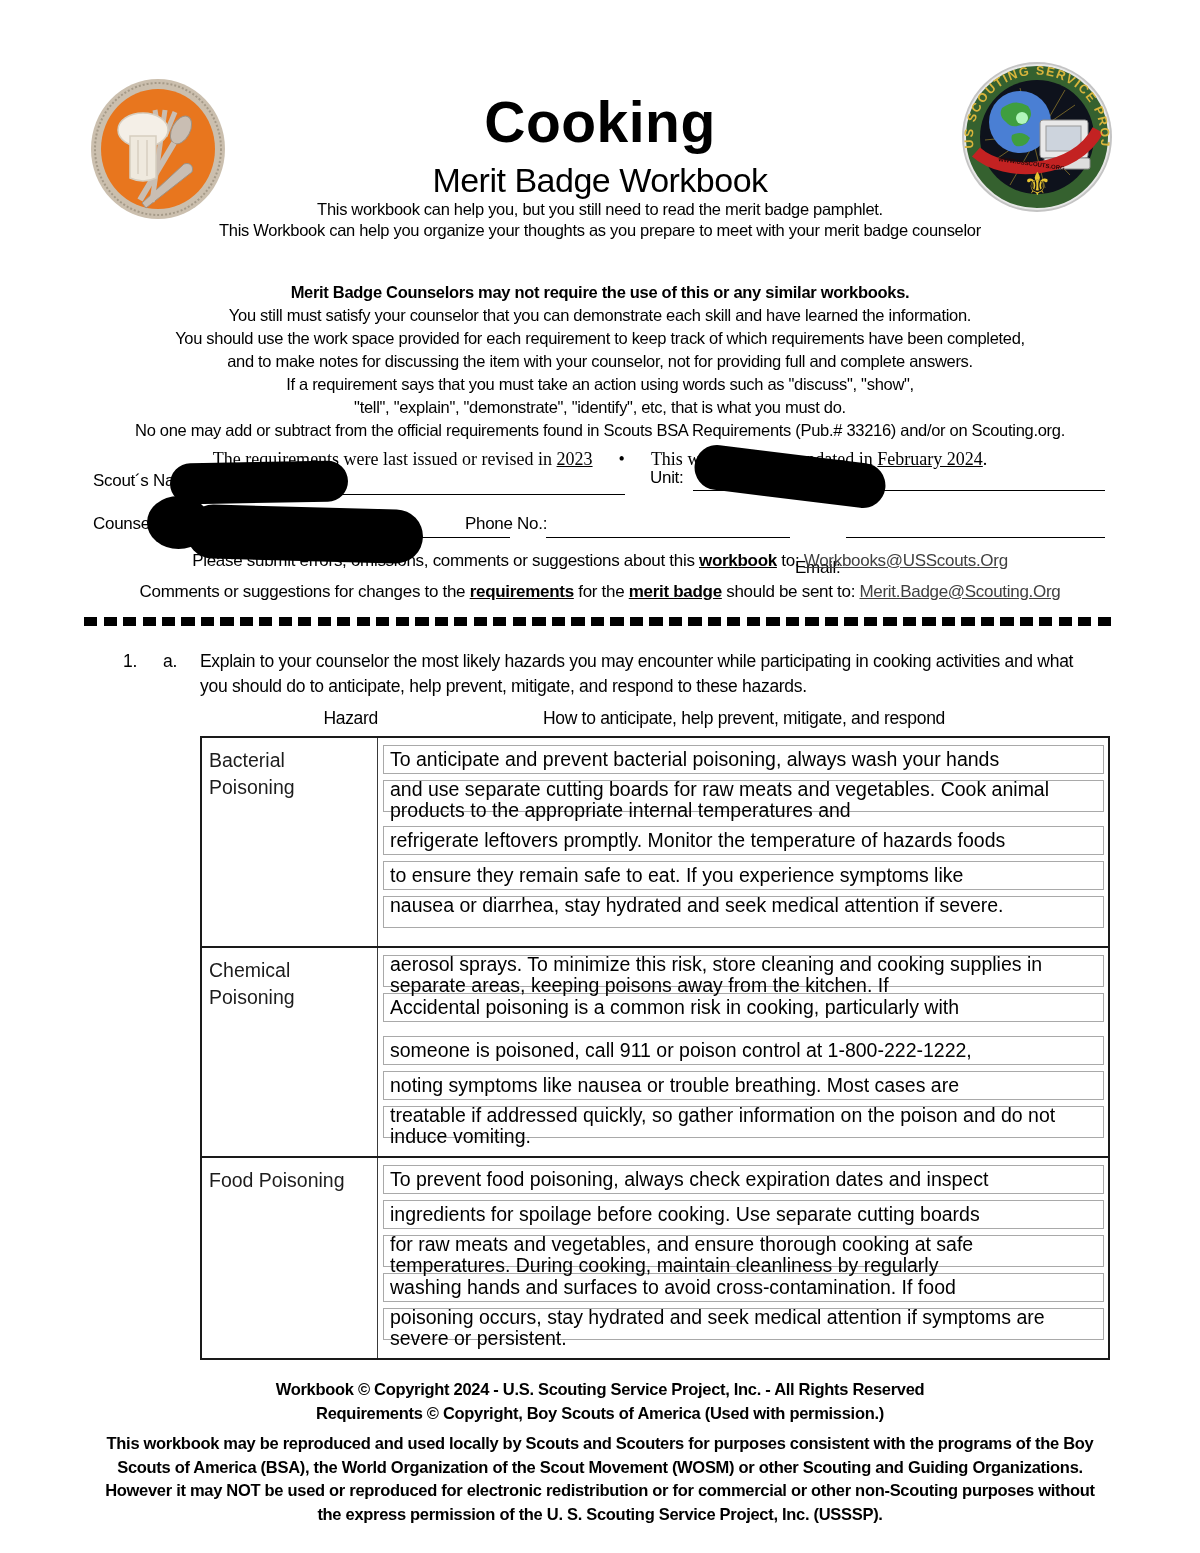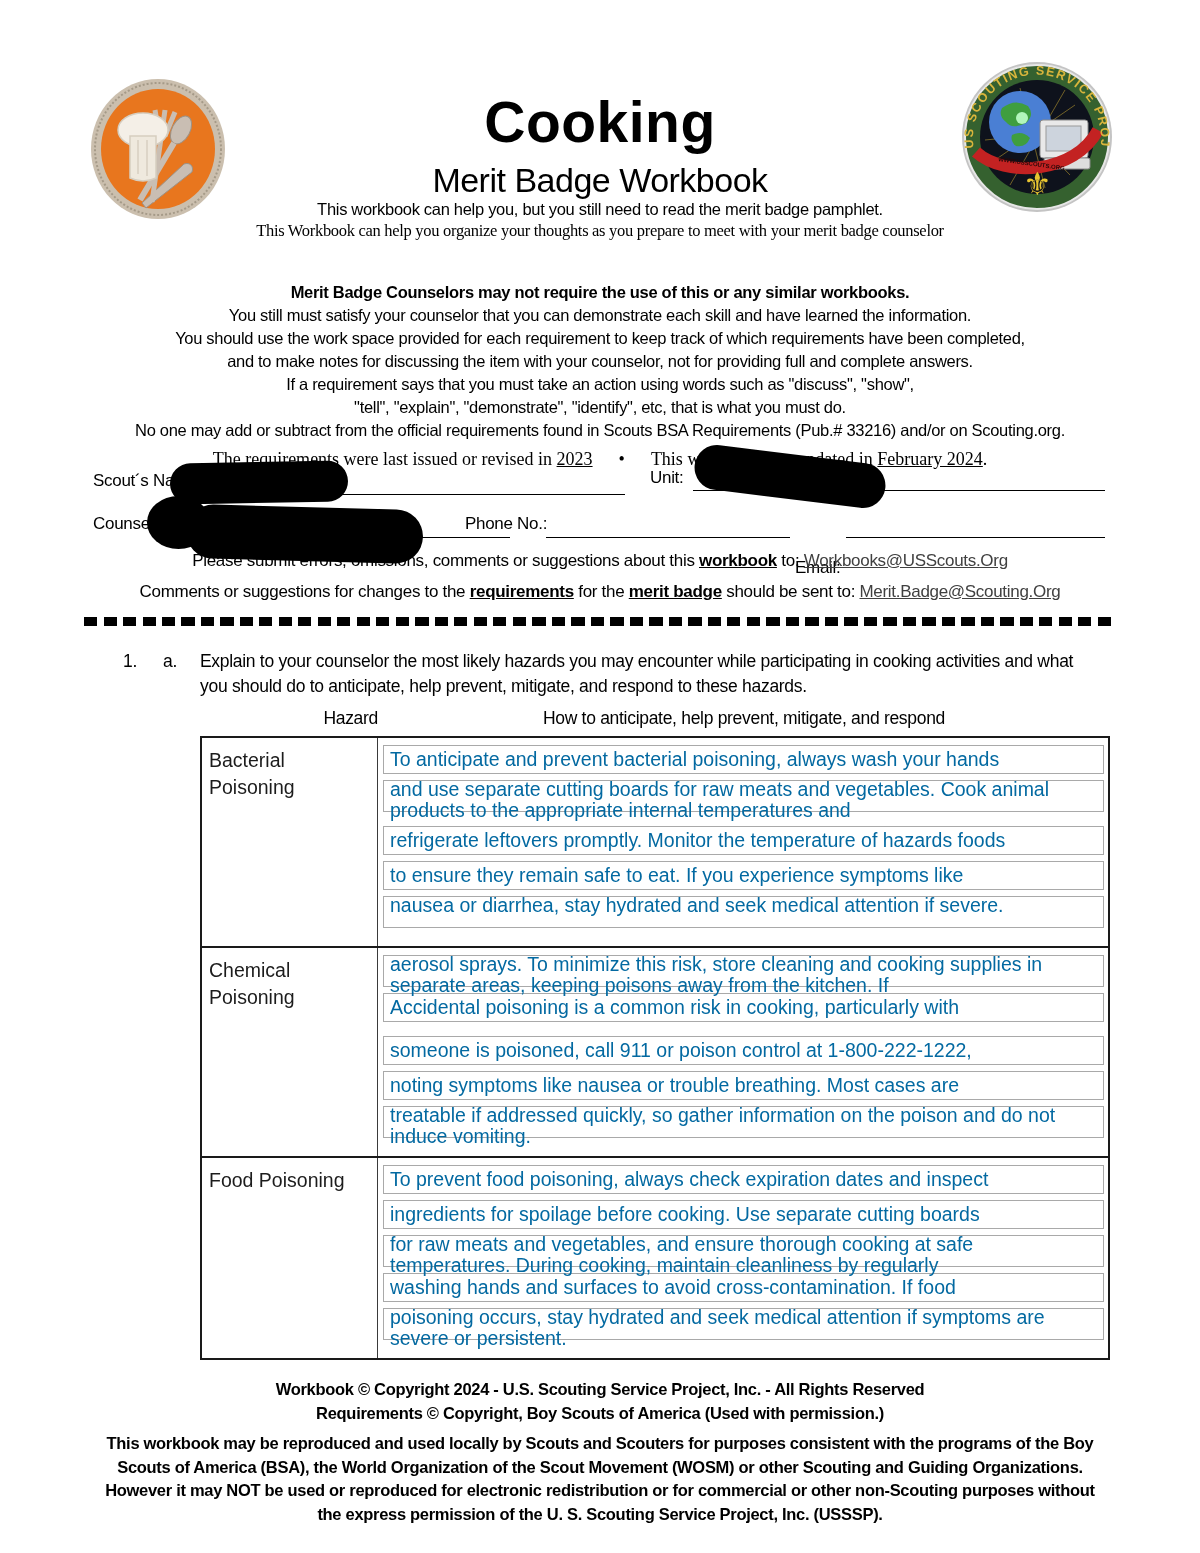--- a/index.html
+++ b/index.html
@@ -16,21 +16,21 @@
   }
 
   
   .badge-left { position:absolute; left:88px; top:76px; width:140px; height:146px; }
   .logo-right { position:absolute; left:960px; top:60px; width:155px; height:155px; }
 
   .hdr { position:absolute; left:180px; width:840px; top:92px; text-align:center; }
   .hdr-title { font-size:57px; font-weight:bold; letter-spacing:0.5px; line-height:60px; }
   .hdr-sub   { font-size:34px; font-weight:normal; margin-top:9px; letter-spacing:-0.5px; }
   .hdr-tag   { font-size:16.5px; letter-spacing:-0.3px; }
-  .hdr-tag2  { font-size:16.5px; margin-top:2px; letter-spacing:-0.3px;font-family:Liberation Serif, serif; }
+  .hdr-tag2  { font-size:16.5px; margin-top:2px; letter-spacing:-0.3px; }
 
   
   .intro { position:absolute; top:261px; left:30px; right:30px; text-align:center;
            font-size:16.5px; line-height:23px; letter-spacing:-0.3px; }
   .intro .b { font-weight:bold;margin-top:20px; }
   .rev { font-family:"Liberation Serif", serif; font-size:18px; letter-spacing:0;
          margin-top:6px; }
   .rev .u { text-decoration:underline; }
   .rev .gap { display:inline-block; width:26px; }
 
@@ -64,21 +64,21 @@
   .th2 { flex:1; text-align:center; }
 
   
   .tbl { position:absolute; top:736px; left:200px; width:910px; border:2.5px solid #1a1a1a; }
   .trow { display:flex; border-bottom:2.5px solid #1a1a1a; }
   .trow:last-child { border-bottom:none; }
   .hcell { width:176px; border-right:1.7px solid #3a3a3a; padding:9px 4px 8px 7px;
            font-size:19.5px; color:#1c1c1c; line-height:27px; }
   .acell { flex:1; padding:5px 4px 6px 5px; }
   .fld { border:1.5px solid #a9a9a9; min-height:27px; margin:2px 0 6px 0; padding:0 6px;
-         font-size:19.5px; line-height:27px; color:#0369a1; white-space:nowrap;
+         font-size:19.5px; line-height:27px; color:#000000; white-space:nowrap;
          overflow:visible; background:#fff; }
   .fld.two { height:32px; line-height:20.5px; white-space:normal; position:relative; z-index:2; }
   .fld.two .t { position:relative; top:-2px; display:block; }
 
   
   .footer { position:absolute; top:1378px; left:50px; right:50px; text-align:center;
             font-weight:bold; font-size:16.5px; line-height:23.5px; letter-spacing:-0.3px; }
   .footer .gap { height:7px; }
 </style>
 </head>

